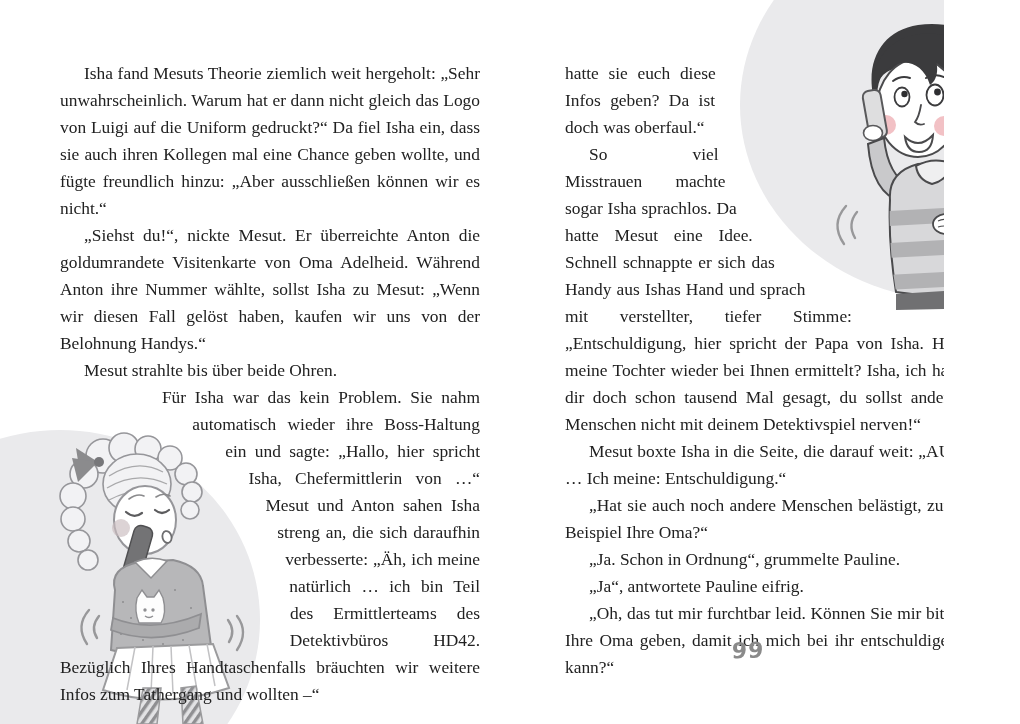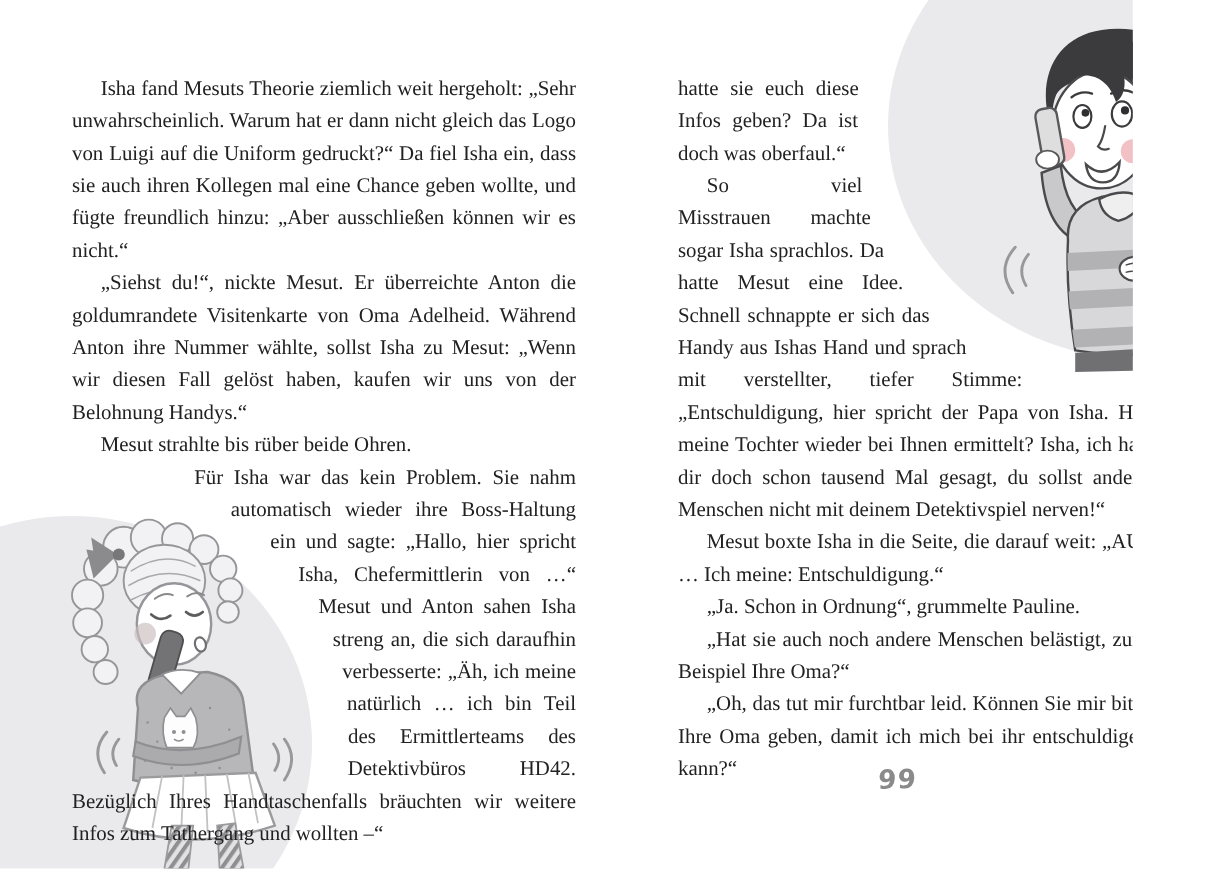--- a/index.html
+++ b/index.html
@@ -207,30 +207,31 @@
       <path d="M252,136 q14,18 0,38"></path>
         <path d="M243,142 q9,12 0,26"></path>
     </g>
   </svg>
 
   <div class="page page-left">
     <div class="wrap-push"></div>
     <div class="wrap-girl"></div>
     <p>Isha fand Mesuts Theorie ziemlich weit hergeholt: „Sehr unwahrscheinlich. Warum hat er dann nicht gleich das Logo von Luigi auf die Uniform gedruckt?“ Da fiel Isha ein, dass sie auch ihren Kollegen mal eine Chance geben wollte, und fügte freundlich hinzu: „Aber ausschließen können wir es nicht.“</p>
     <p>„Siehst du!“, nickte Mesut. Er überreichte Anton die goldumrandete Visitenkarte von Oma Adelheid. Während Anton ihre Nummer wählte, sollst Isha zu Mesut: „Wenn wir diesen Fall gelöst haben, kaufen wir uns von der Belohnung Handys.“</p>
-    <p>Mesut strahlte bis rüber beide Ohren.</p>
+    <p>Mesut strahlte bis über beide Ohren.</p>
     <p>Für Isha war das kein Problem. Sie nahm automatisch wieder ihre Boss-Haltung ein und sagte: „Hallo, hier spricht Isha, Chefermittlerin von …“ Mesut und Anton sahen Isha streng an, die sich daraufhin verbesserte: „Äh, ich meine natürlich … ich bin Teil des Ermittlerteams des Detektivbüros HD42. Bezüglich Ihres Handtaschenfalls bräuchten wir weitere Infos zum Tathergang und wollten –“</p>
 
   </div>
 
   <div class="page page-right">
     <div class="wrap-boy"></div>
     <p class="cont">hatte sie euch diese Infos geben? Da ist doch was oberfaul.“</p>
     <p>So viel Misstrauen machte sogar Isha sprachlos. Da hatte Mesut eine Idee. Schnell schnappte er sich das Handy aus Ishas Hand und sprach mit verstellter, tiefer Stimme: „Entschuldigung, hier spricht der Papa von Isha. Hat meine Tochter wieder bei Ihnen ermittelt? Isha, ich hab dir doch schon tausend Mal gesagt, du sollst andere Menschen nicht mit deinem Detektivspiel nerven!“</p>
     <p>Mesut boxte Isha in die Seite, die darauf weit: „AU! … Ich meine: Entschuldigung.“</p>
+    <p>„Hat sie auch noch andere Menschen belästigt, zum Beispiel Ihre Oma?“</p>
     <p>„Ja. Schon in Ordnung“, grummelte Pauline.</p>
-    <p>„Hat sie auch noch andere Menschen belästigt, zum Beispiel Ihre Oma?“</p>
+    <p>„Ja“, antwortete Pauline eifrig.</p>
     <p>„Oh, das tut mir furchtbar leid. Können Sie mir bitte Ihre Oma geben, damit ich mich bei ihr entschuldigen kann?“</p>
 
   </div>
 
   <div class="pagenum">99</div>
 </div>
 
 </body></html>

